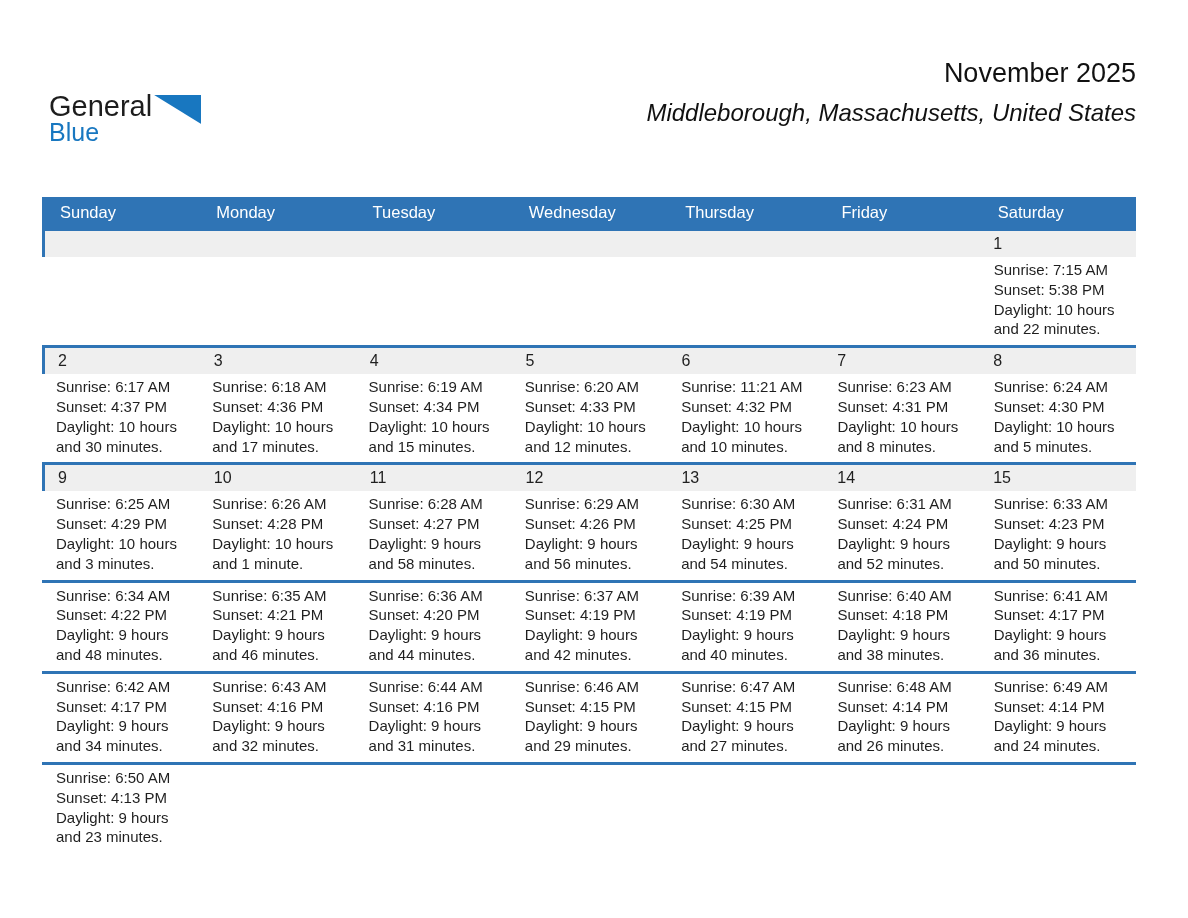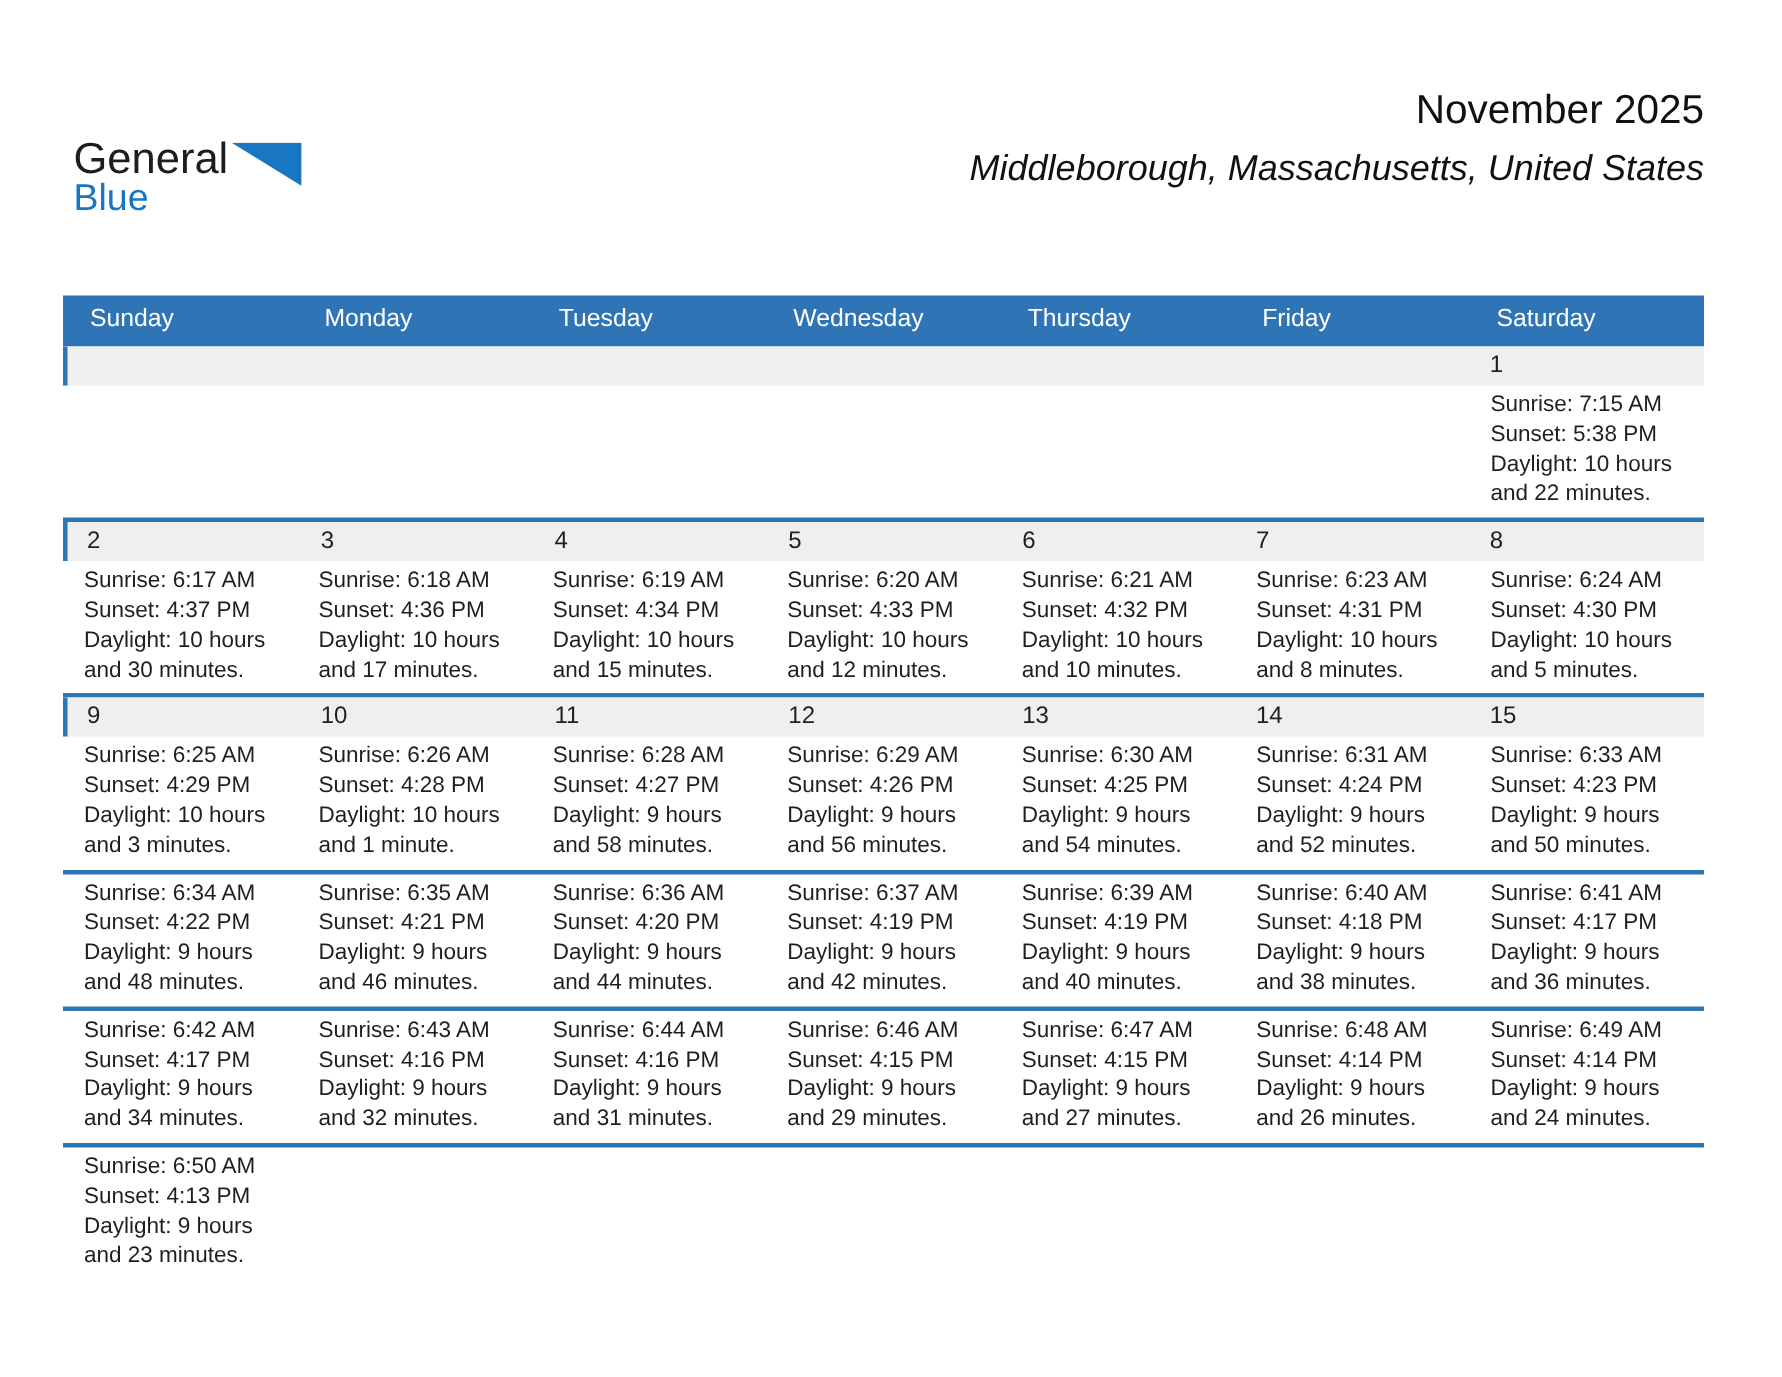--- a/index.html
+++ b/index.html
@@ -122,21 +122,21 @@
               <div class="det-line">Daylight: 10 hours</div>
               <div class="det-line">and 15 minutes.</div>
             </div>
             <div class="det-cell">
               <div class="det-line">Sunrise: 6:20 AM</div>
               <div class="det-line">Sunset: 4:33 PM</div>
               <div class="det-line">Daylight: 10 hours</div>
               <div class="det-line">and 12 minutes.</div>
             </div>
             <div class="det-cell">
-              <div class="det-line">Sunrise: 6:21 AM</div>
+              <div class="det-line">Sunrise: 11:21 AM</div>
               <div class="det-line">Sunset: 4:32 PM</div>
               <div class="det-line">Daylight: 10 hours</div>
               <div class="det-line">and 10 minutes.</div>
             </div>
             <div class="det-cell">
               <div class="det-line">Sunrise: 6:23 AM</div>
               <div class="det-line">Sunset: 4:31 PM</div>
               <div class="det-line">Daylight: 10 hours</div>
               <div class="det-line">and 8 minutes.</div>
             </div>

